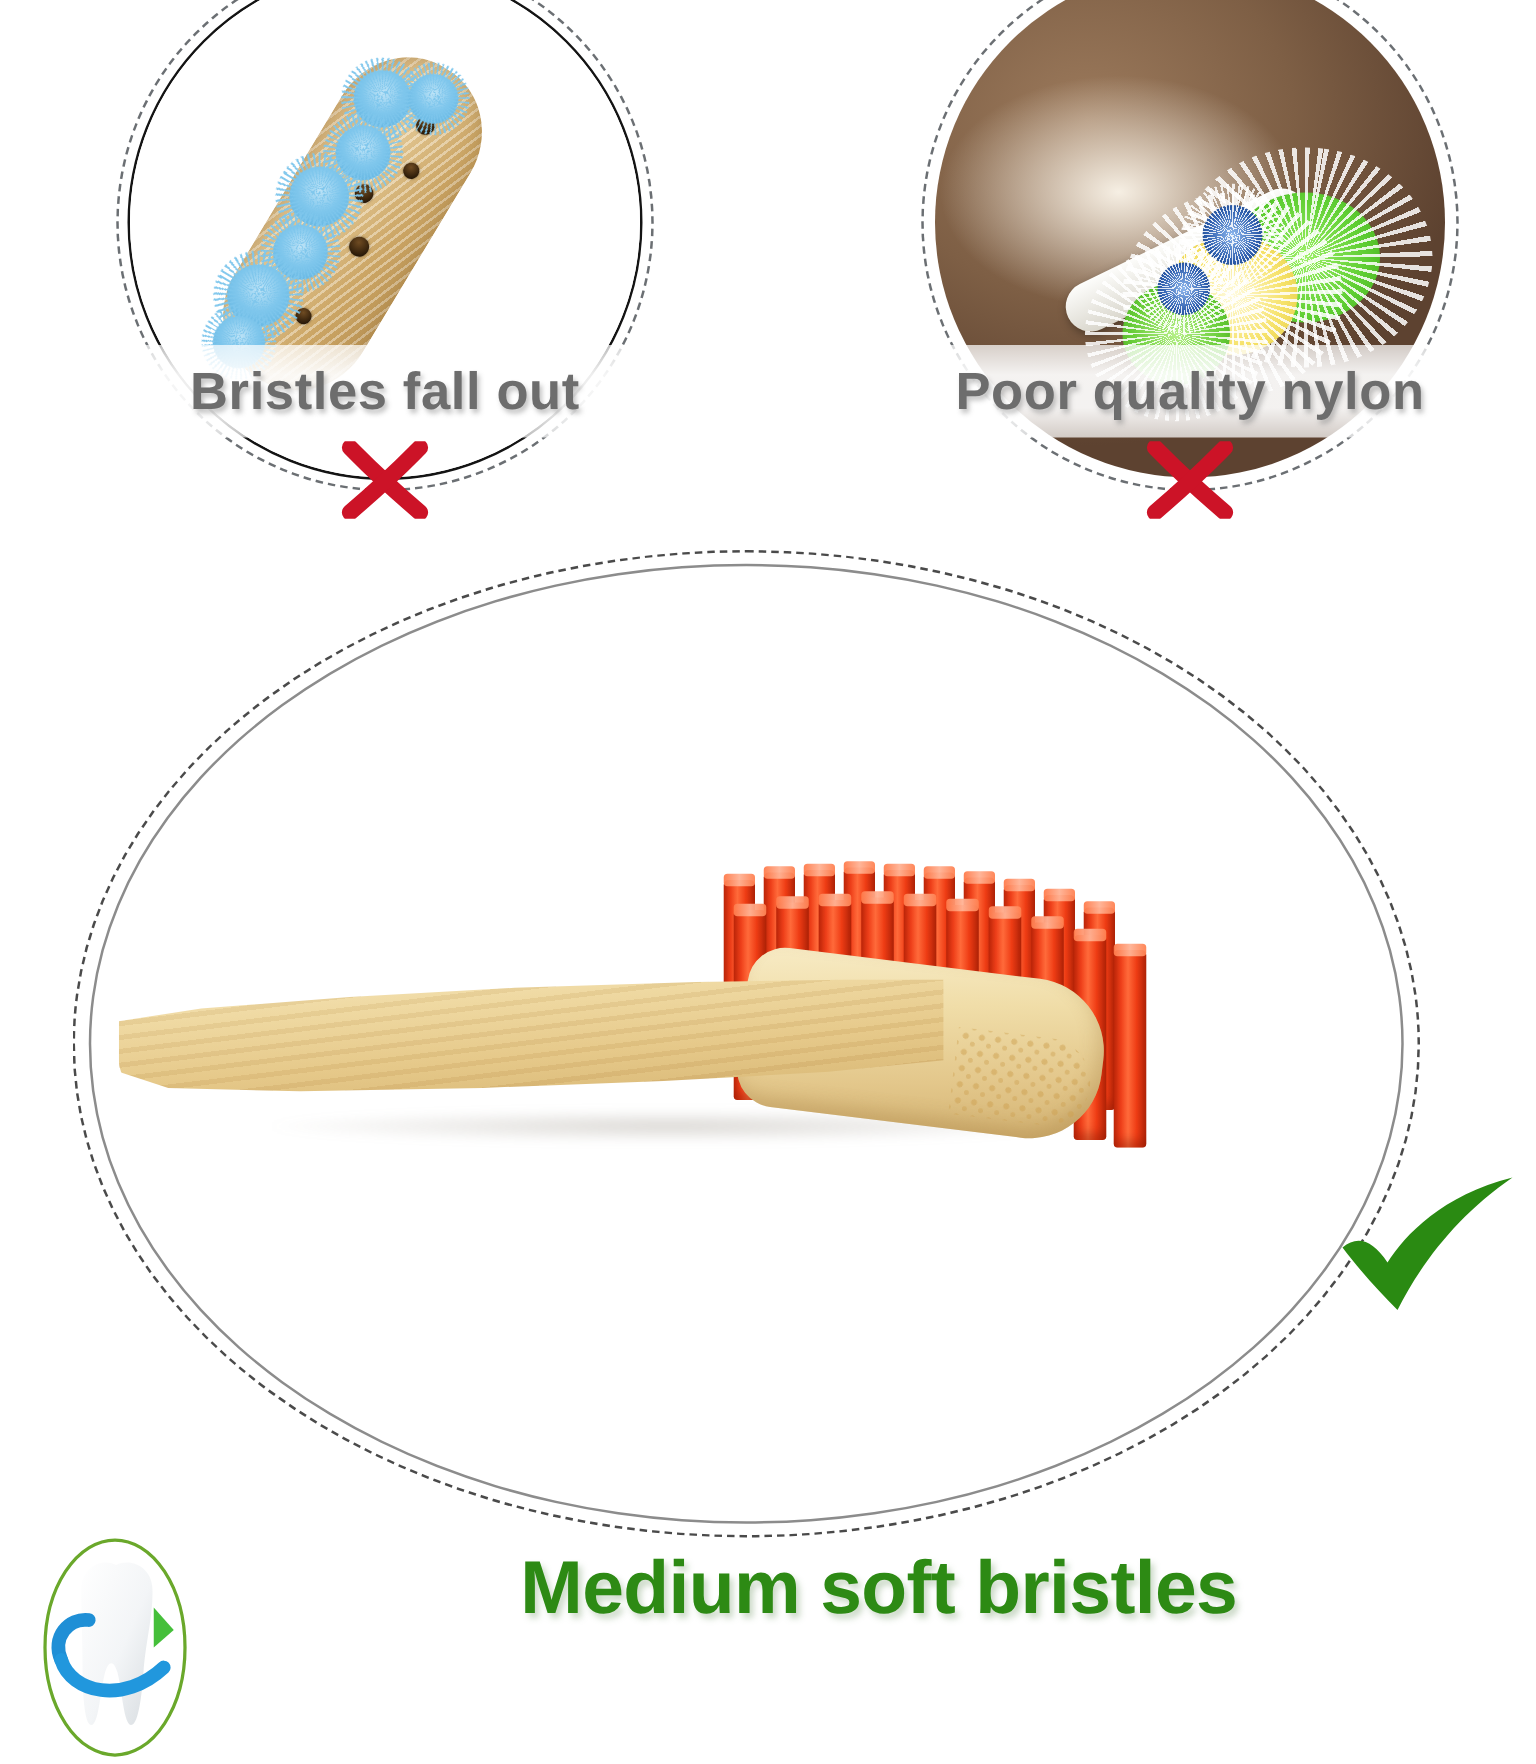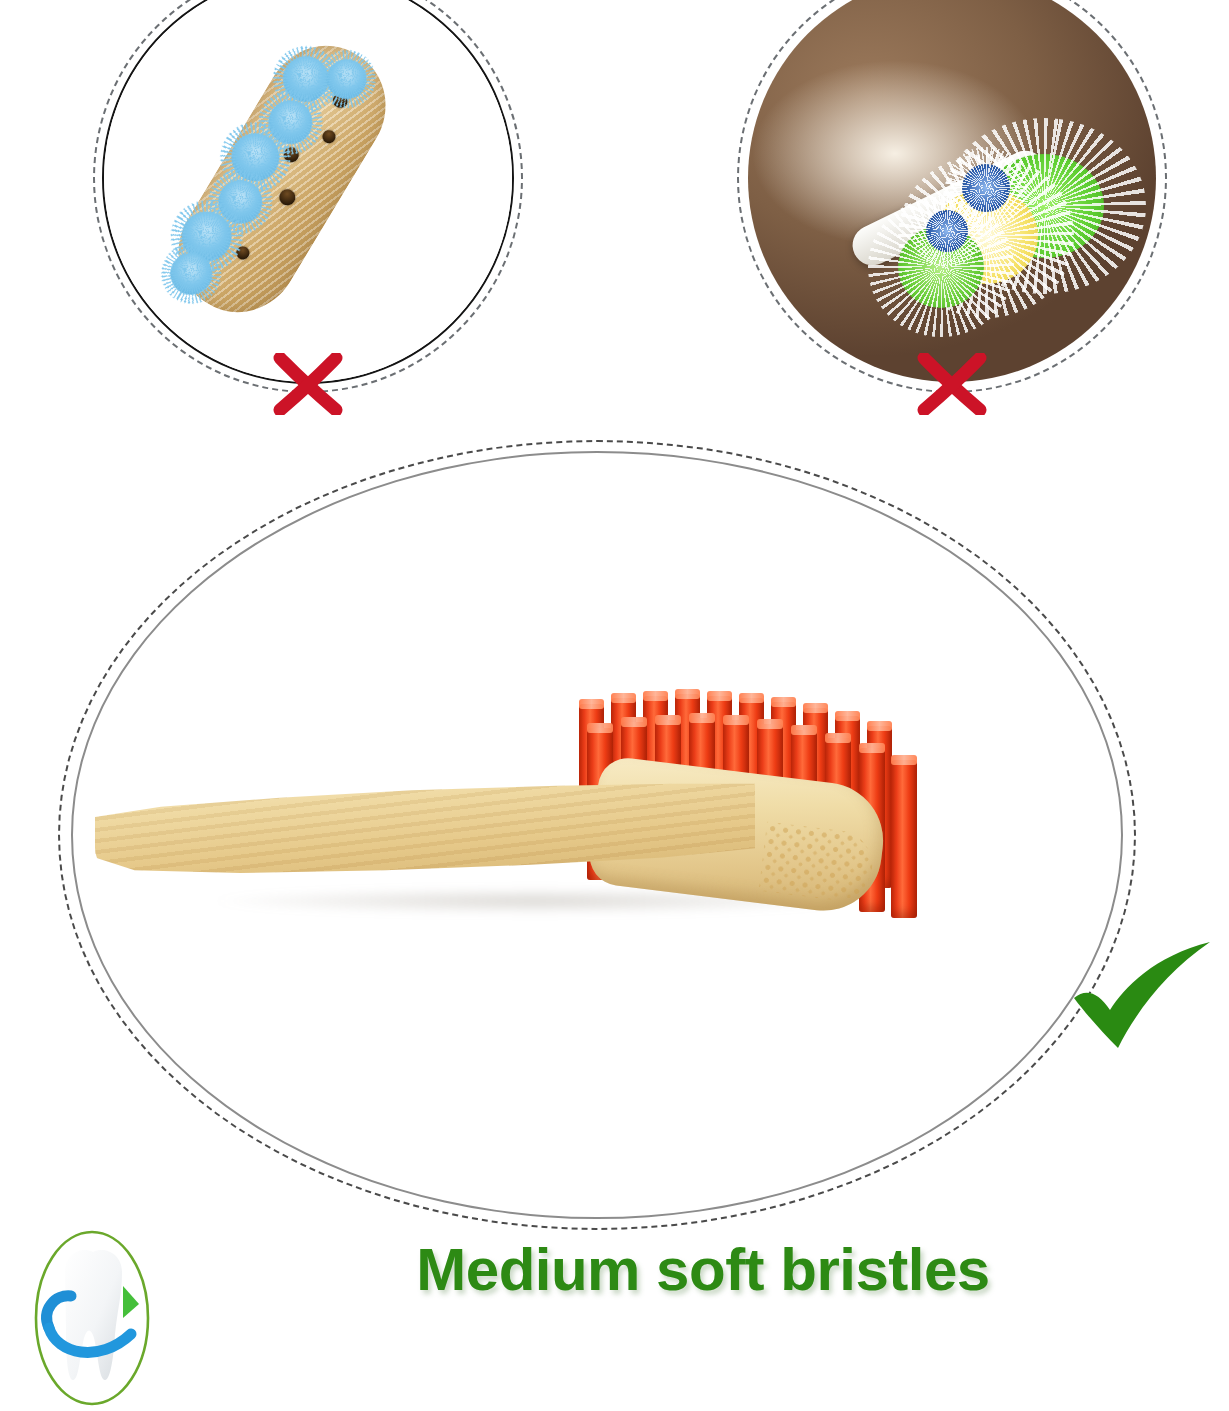--- a/index.html
+++ b/index.html
@@ -289,20 +289,23 @@
         <div class="tuft" style="left:16px;top:70px;width:44px;height:44px;"></div>
         <div class="tuft" style="left:2px;top:116px;width:48px;height:48px;"></div>
         <div class="tuft" style="left:14px;top:164px;width:44px;height:44px;"></div>
         <div class="tuft" style="left:0px;top:208px;width:50px;height:50px;"></div>
         <div class="tuft" style="left:10px;top:252px;width:42px;height:42px;"></div>
         <div class="tuft" style="left:44px;top:6px;width:40px;height:40px;"></div>
       </div>
     </div>
   </div>
 
+  <div class="label-band">
+    <span class="label-text">Bristles fall out</span>
+  </div>
 
   <svg class="cross" viewBox="0 0 74 62">
     <path d="M9 5 C20 16, 30 27, 65 57" stroke="#cc1327" stroke-width="13" stroke-linecap="round" fill="none"></path>
     <path d="M65 5 C54 16, 44 27, 9 57" stroke="#cc1327" stroke-width="13" stroke-linecap="round" fill="none"></path>
   </svg>
 </div>
 
 <div class="bad-card right">
 
   <div class="dash-ring"></div>
@@ -316,20 +319,23 @@
            background:radial-gradient(circle at 50% 50%, #fffbe0 0%, #f6e26a 58%, #e0c63c 100%);"></div>
       <div class="nylon-tuft" style="left:150px;top:252px;width:86px;height:82px;
            background:radial-gradient(circle at 50% 50%, #b8f08a 0%, #66cb36 62%, #3f9c1d 100%);"></div>
       <div class="nylon-tuft" style="left:214px;top:190px;width:48px;height:48px;
            background:radial-gradient(circle at 50% 50%, #8fb8ee 0%, #2f5fae 60%, #17396f 100%);"></div>
       <div class="nylon-tuft" style="left:178px;top:236px;width:42px;height:42px;
            background:radial-gradient(circle at 50% 50%, #8fb8ee 0%, #2f5fae 60%, #17396f 100%);"></div>
     </div>
   </div>
 
+  <div class="label-band">
+    <span class="label-text">Poor quality nylon</span>
+  </div>
 
   <svg class="cross" viewBox="0 0 74 62">
     <path d="M9 5 C20 16, 30 27, 65 57" stroke="#cc1327" stroke-width="13" stroke-linecap="round" fill="none"></path>
     <path d="M65 5 C54 16, 44 27, 9 57" stroke="#cc1327" stroke-width="13" stroke-linecap="round" fill="none"></path>
   </svg>
 </div>
 
 <div class="main-ellipse">
   <div class="main-dash"></div>
   <div class="main-solid"></div>

